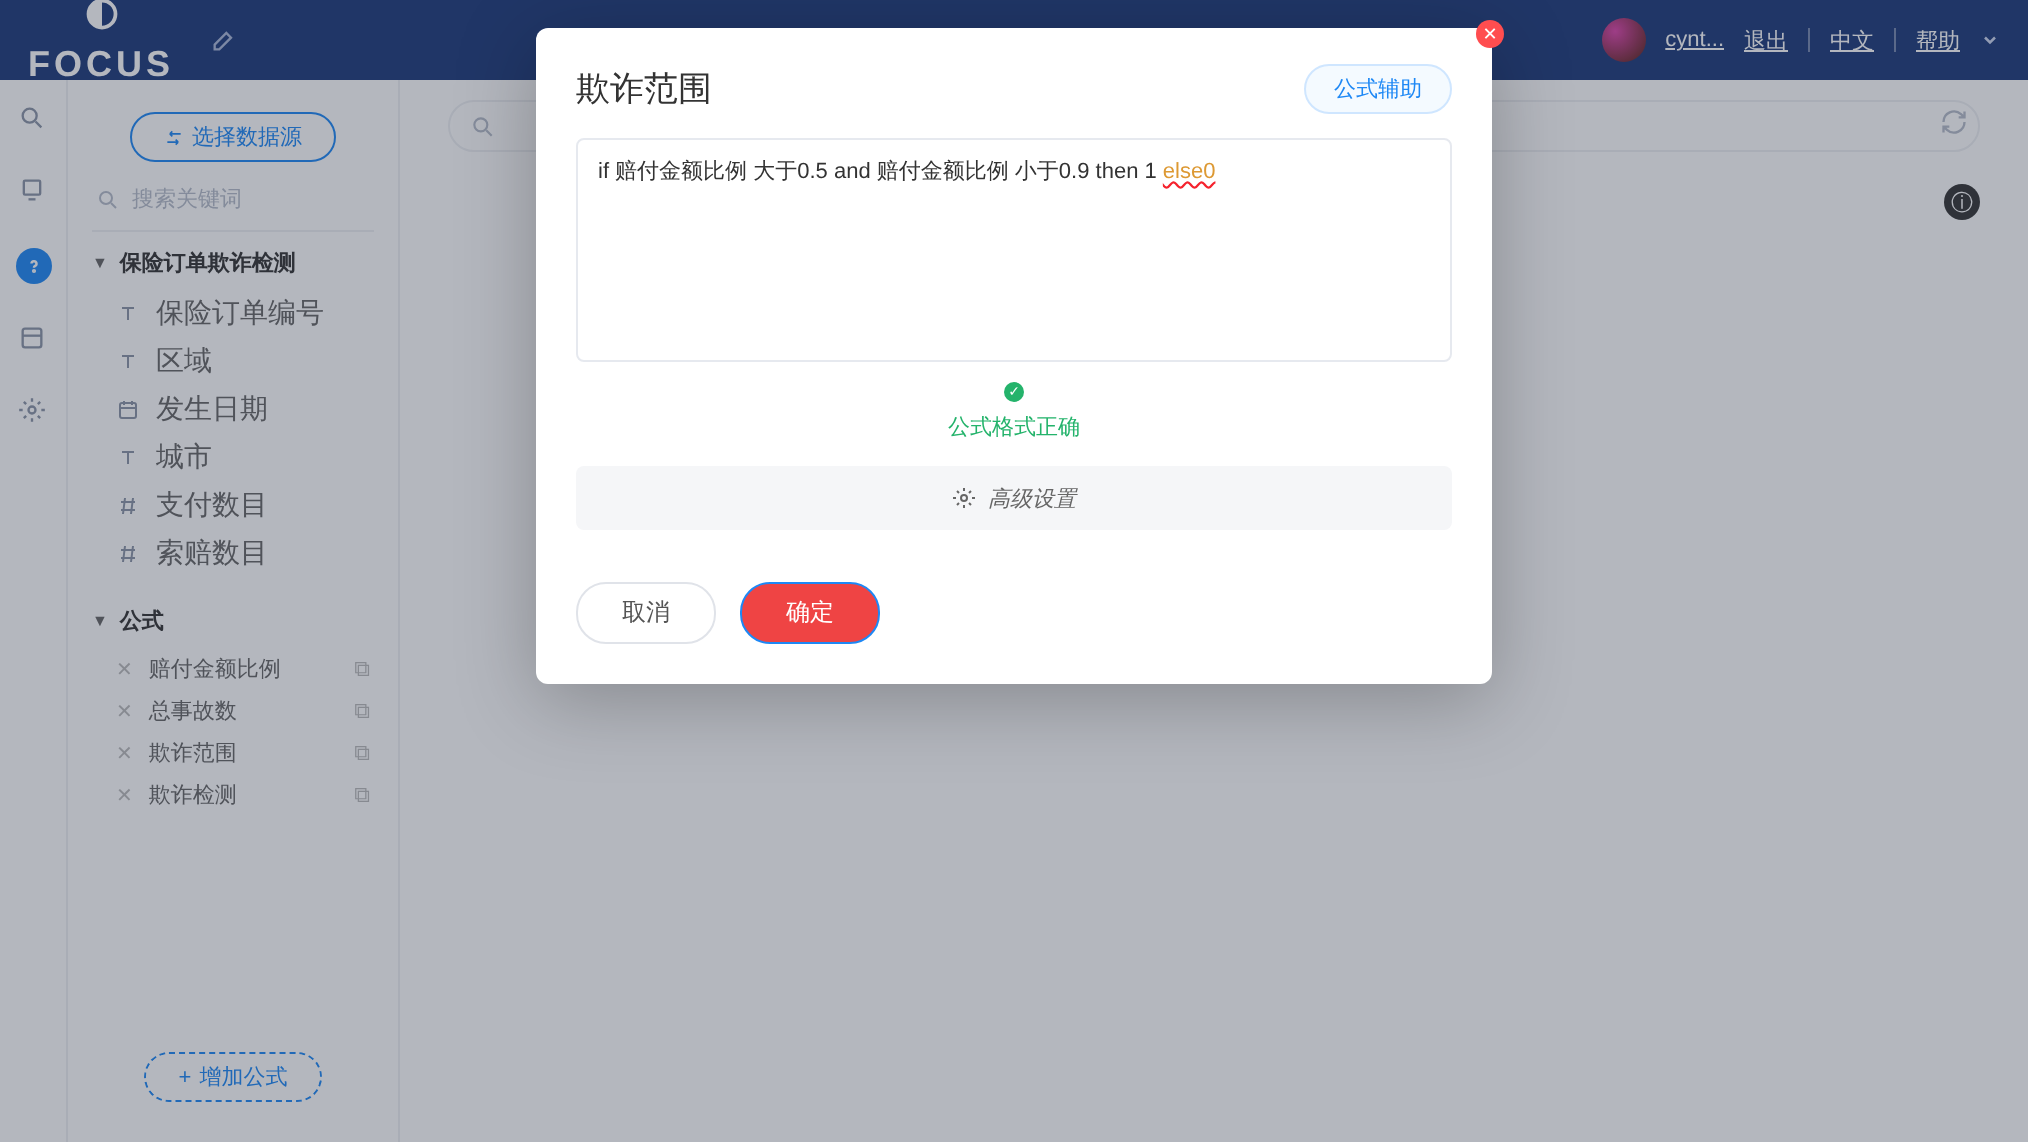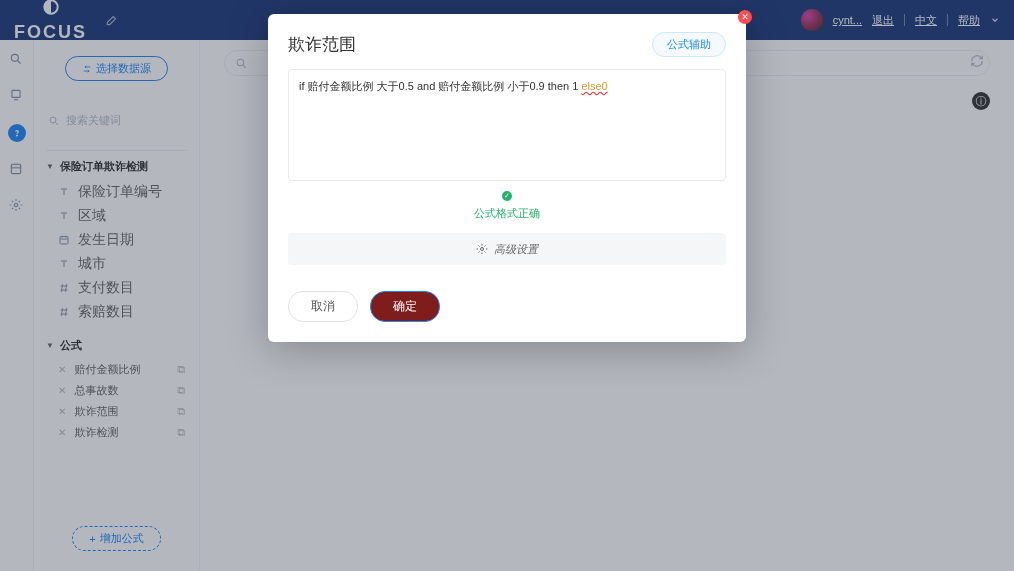--- a/index.html
+++ b/index.html
@@ -14,22 +14,22 @@
 .divider-v { width:1px; height:12px; background:rgba(255,255,255,.4); }
 .edit-btn { margin-left:18px; opacity:.8; }
 
 
 .rail { position:absolute; left:0; top:40px; bottom:0; width:34px; background:#fff; border-right:1px solid #eef0f3; display:flex; flex-direction:column; align-items:center; padding-top:12px; gap:20px; }
 .rail-ic { width:16px; height:16px; color:#8a94a6; }
 .rail-ic.active { color:#fff; background:#1e88f5; border-radius:50%; width:18px; height:18px; display:flex; align-items:center; justify-content:center; }
 
 
 .sidebar { position:absolute; left:34px; top:40px; bottom:0; width:166px; background:#fff; border-right:1px solid #eef0f3; padding:10px 12px; display:flex; flex-direction:column; }
-.sel-data { margin:6px auto 28px; padding:4px 16px; border:1px solid #1e88f5; border-radius:13px; color:#1e88f5; font-size:11px; display:flex; align-items:center; gap:4px; cursor:pointer; }
-.search-kw { display:flex; align-items:center; gap:6px; color:#b5bcc9; font-size:11px; padding:4px 2px; margin-bottom:14px; }
+.sel-data { margin:6px auto 7px; padding:4px 16px; border:1px solid #1e88f5; border-radius:13px; color:#1e88f5; font-size:11px; display:flex; align-items:center; gap:4px; cursor:pointer; }
+.search-kw { display:flex; align-items:center; gap:6px; color:#b5bcc9; font-size:11px; padding:4px 2px; margin-bottom:0; }
 .sb-sep { height:1px; background:#eef0f3; margin:4px 0 8px; }
 .group-hd { font-size:11px; color:#333; font-weight:600; display:flex; align-items:center; gap:6px; margin-bottom:6px; }
 .caret { font-size:8px; color:#666; }
 .field { display:flex; align-items:center; gap:8px; font-size:14px; color:#666; padding:3px 0 3px 12px; }
 .field-ic { width:12px; height:12px; color:#8a94a6; flex-shrink:0; }
 .formula-item { display:flex; align-items:center; gap:8px; font-size:11px; color:#666; padding:3px 0 3px 12px; position:relative; }
 .x-ic { font-size:10px; color:#bbb; }
 .dup-ic { position:absolute; right:2px; color:#bbb; font-size:11px; }
 .add-formula { margin-top:auto; margin-bottom:10px; align-self:center; padding:4px 16px; border:1px dashed #1e88f5; border-radius:13px; color:#1e88f5; font-size:11px; display:flex; align-items:center; gap:4px; cursor:pointer; }
 
@@ -47,21 +47,21 @@
 .modal-title { font-size:17px; color:#333; font-weight:500; }
 .assist-btn { padding:4px 14px; border:1px solid #cfe6ff; border-radius:13px; color:#1e88f5; font-size:11px; cursor:pointer; background:#f4faff; }
 .formula-box { border:1px solid #e6e9ef; border-radius:4px; min-height:112px; padding:8px 10px; font-size:11px; color:#333; line-height:1.6; }
 .formula-box .kw { color:#333; }
 .formula-box .err { color:#d93; text-decoration:underline wavy #f5222d; }
 .status-ok { display:flex; align-items:center; gap:5px; color:#24b36b; font-size:11px; margin-top:10px;flex-direction:column; }
 .status-ok .dot { width:10px; height:10px; border-radius:50%; background:#24b36b; display:flex; align-items:center; justify-content:center; color:#fff; font-size:7px; }
 .adv { margin-top:12px; background:#f5f6f8; border-radius:4px; height:32px; display:flex; align-items:center; justify-content:center; gap:6px; color:#666; font-size:11px; cursor:pointer;font-style:italic; }
 .modal-ft { display:flex; justify-content:flex-start; gap:12px; margin-top:26px; }
 .btn { padding:6px 22px; border-radius:15px; font-size:12px; cursor:pointer; border:1px solid #e0e3e9; background:#fff; color:#555; }
-.btn.primary { background:#7f1d1d; border-color:#1e88f5; color:#fff; }
+.btn.primary { background:#ef4444; border-color:#1e88f5; color:#fff; }
 
 
 .info-pill { position:absolute; right:24px; top:92px; width:18px; height:18px; border-radius:50%; background:#333; color:#fff; font-size:11px; display:flex; align-items:center; justify-content:center; }
 
 svg { display:block; }
 </style>
 </head>
 <body>
 
 <div class="topnav">

